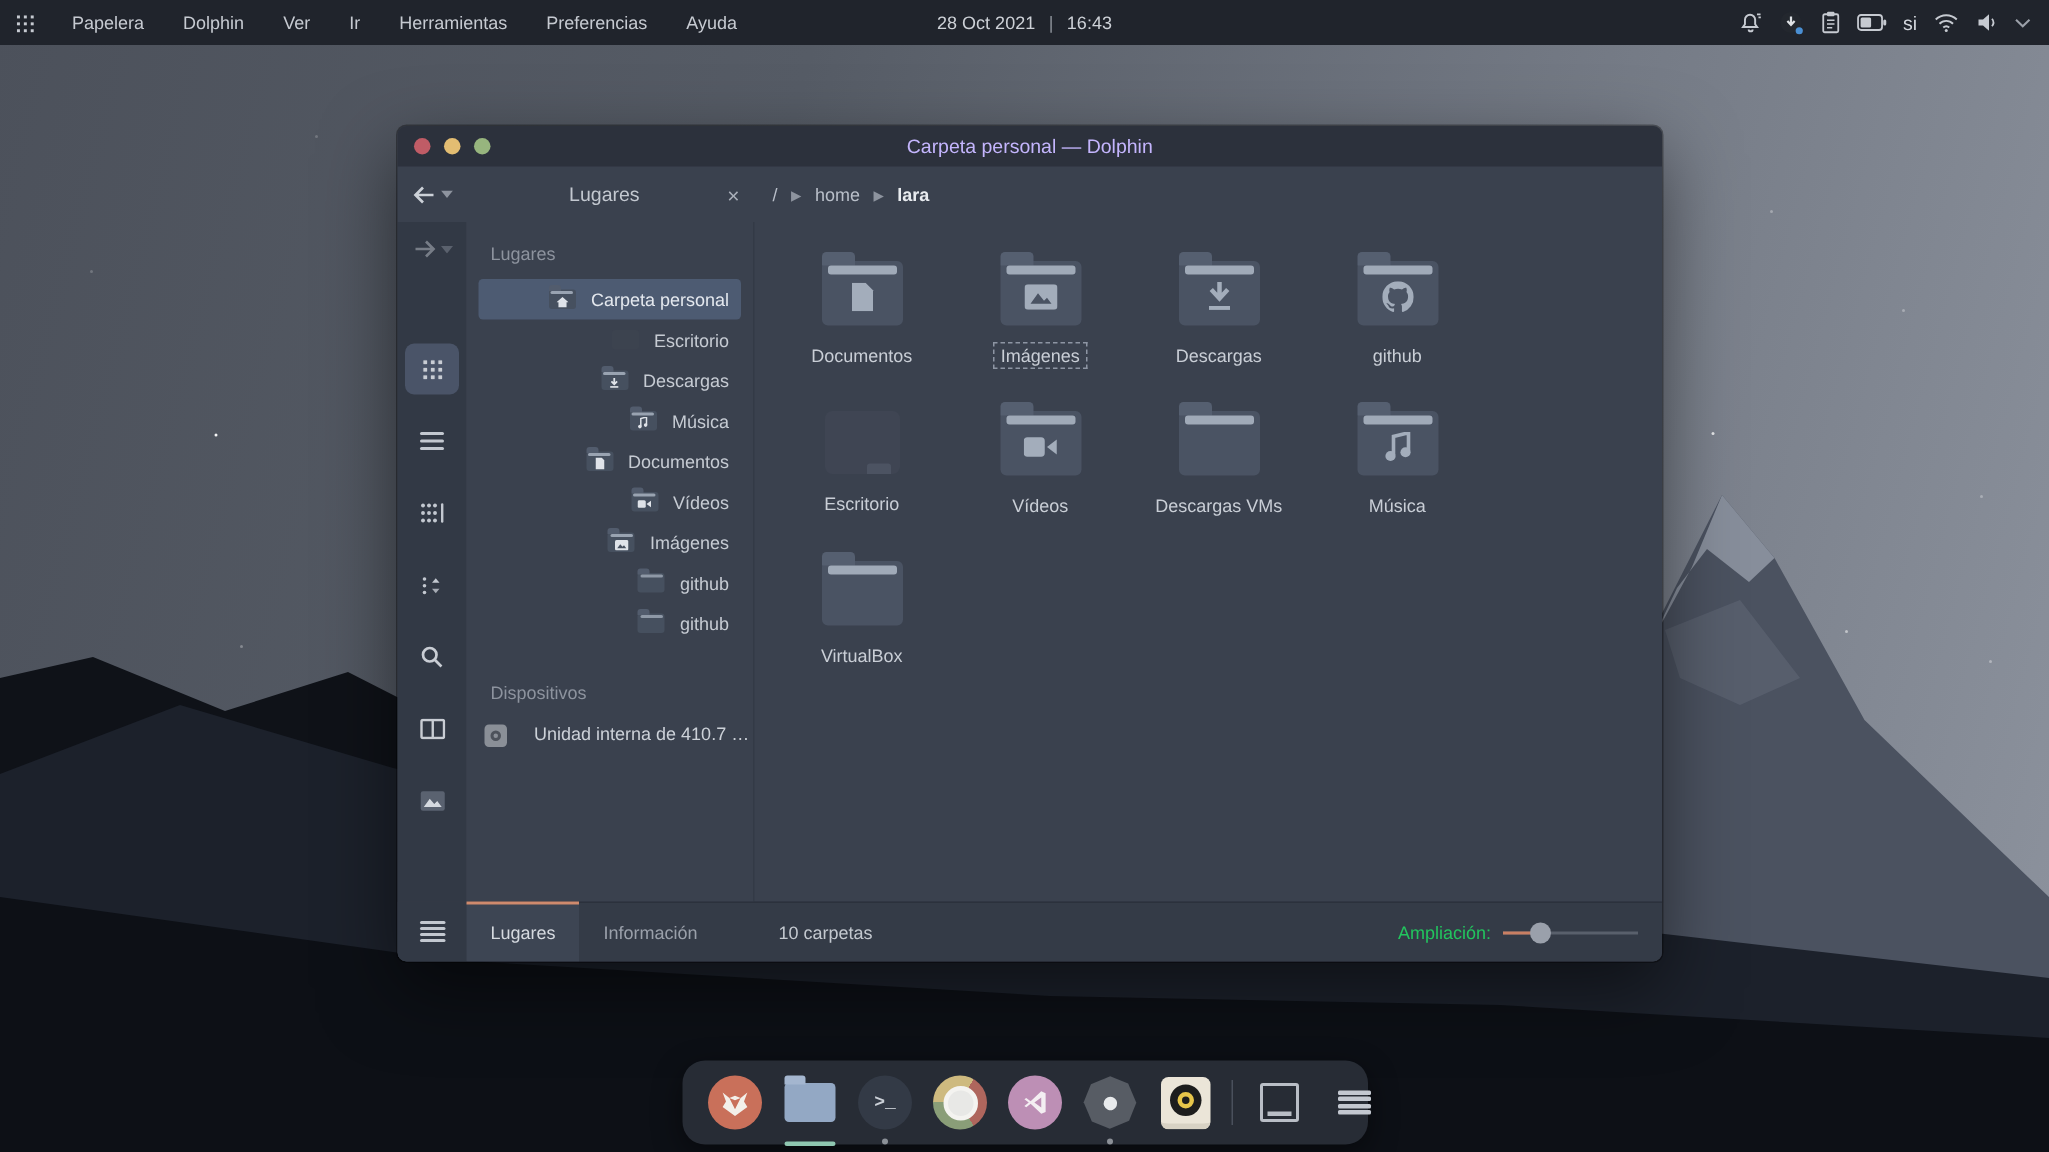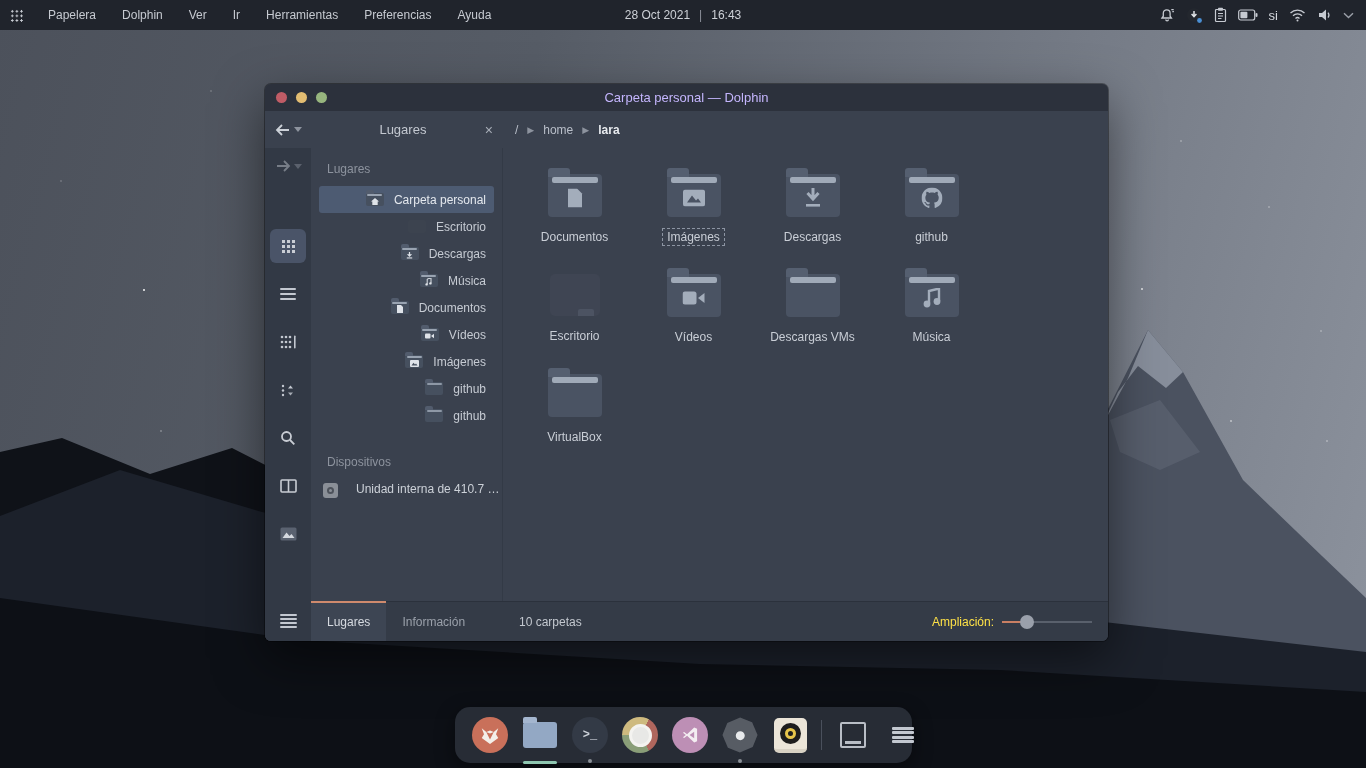--- a/index.html
+++ b/index.html
@@ -128,21 +128,21 @@
   .sb-right { display:flex; align-items:stretch; position:relative;
     border-top:1px solid #2b313c; }
   .sb-tabs { display:flex; width:180px; flex:none; }
   .sb-tab { padding:0 16px; display:flex; align-items:center; font-size:12px; color:#9aa0aa;
     position:relative; }
   .sb-tab.active { background:#3d4553; color:#d6dae0; }
   .sb-tab.active::before { content:""; position:absolute; top:-1px; left:0; right:0; height:2px;
     background:#cf8a6d; }
   .sb-status { display:flex; align-items:center; font-size:12px; color:#c3c8cf; padding-left:28px; }
   .zoomctl { margin-left:auto; display:flex; align-items:center; gap:8px; padding-right:16px;
-    font-size:12px; color:#fde047; }
+    font-size:12px; color:#22c55e; }
   .slider { position:relative; width:90px; height:14px; }
   .slider .track { position:absolute; top:6px; left:0; right:0; height:2px; background:#59606c; }
   .slider .fillpart { position:absolute; top:6px; left:0; width:24px; height:2px; background:#c97f63; }
   .slider .handle { position:absolute; top:0; left:18px; width:14px; height:14px; border-radius:50%;
     background:#9aa0ab; }
 
   
   .dock { position:absolute; left:455px; top:707px; width:457px; height:56px; background:#272c35;
     border-radius:15px; display:flex; align-items:center; gap:12px; padding:0 16px; z-index:40;
     box-shadow:0 6px 20px rgba(0,0,0,.45); }

